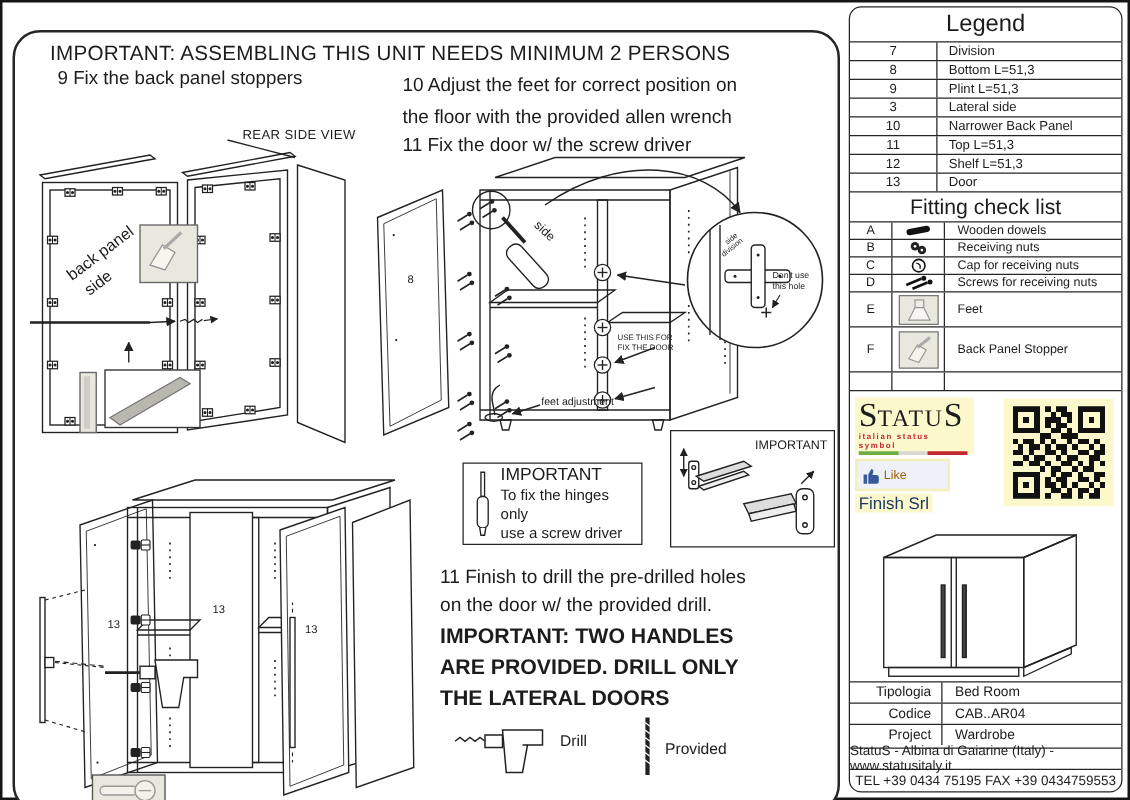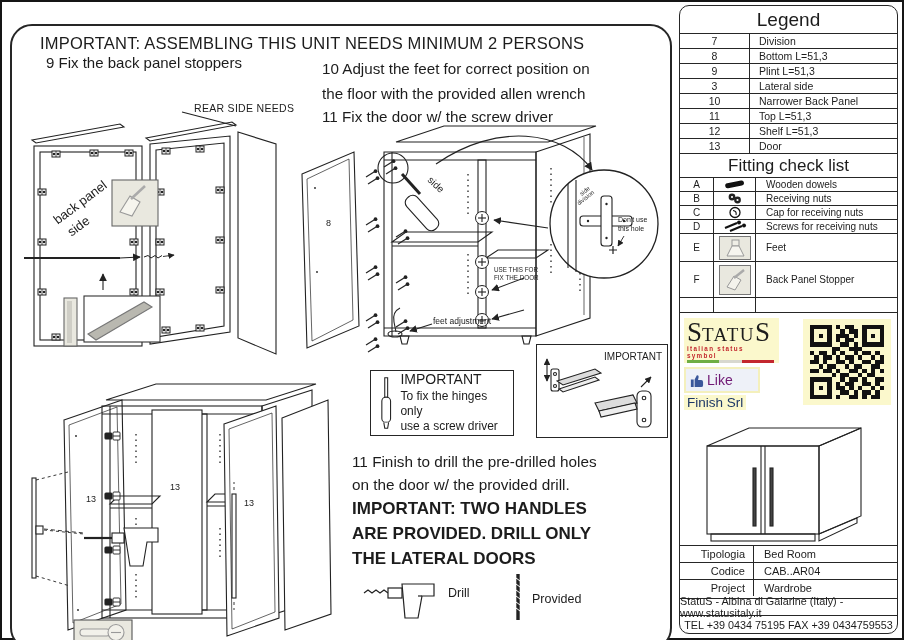--- a/index.html
+++ b/index.html
@@ -57,21 +57,21 @@
   .logo-line{display:flex;align-items:baseline;line-height:26px;}
   .logo-s{font-family:"Liberation Serif",serif;font-size:27px;}
   .logo-mid{font-family:"Liberation Serif",serif;font-size:19px;letter-spacing:1.5px;}
   .tagline{font-size:6.3px;font-weight:bold;color:#c3272e;letter-spacing:1.3px;margin-top:-3px;}
   .tricolor{display:flex;height:2.5px;margin-top:1px;}
   .tricolor .g{width:36%;background:#6fae44;}
   .tricolor .w{width:26%;background:#d8d8cf;}
   .tricolor .r{width:36%;background:#c3272e;}
   .like-block{position:absolute;left:4px;top:54px;width:76px;height:26px;background:#eef1f8;
     border:2px solid #f4f0bc;display:flex;align-items:center;gap:3px;padding-left:3px;}
-  .like-txt{font-size:14px;color:#701a75;}
+  .like-txt{font-size:10px;color:#a16207;}
   .company{position:absolute;left:4px;top:82px;font-size:13.5px;color:#1d3766;background:#fbf8cc;padding:0 3px;}
   .qr-block{position:absolute;right:6px;top:6px;width:88px;height:86px;background:#fbf8cc;
     display:flex;align-items:center;justify-content:center;}
   .sb-draw{flex:1;display:flex;align-items:center;justify-content:center;}
   .info-row{display:flex;height:17px;border-top:1px solid #262626;font-size:11px;align-items:stretch;}
   .info-key{width:74px;border-right:1px solid #262626;display:flex;align-items:center;
     justify-content:flex-end;padding-right:8px;}
   .info-val{display:flex;align-items:center;padding-left:10px;}
   .sb-footer{border-top:1.5px solid #262626;margin-top:2px;}
   .f-row{height:17px;display:flex;align-items:center;justify-content:center;font-size:10.8px;}
@@ -84,21 +84,21 @@
 
 <div class="main-panel">
 
   <div class="hdr">IMPORTANT: ASSEMBLING THIS UNIT NEEDS MINIMUM 2 PERSONS</div>
   <div class="step9">9 Fix the back panel stoppers</div>
   <div class="step10">
     <div>10 Adjust the feet for correct  position on</div>
     <div>the floor with the provided allen wrench</div>
   </div>
   <div class="step11">11 Fix the door w/ the screw driver</div>
-  <div class="rear-label">REAR SIDE NEEDS</div>
+  <div class="rear-label">REAR SIDE VIEW</div>
 
   <svg class="svg1" width="296" height="252" viewBox="0 0 296 252">
     <defs>
       <g id="clip">
           <rect x="-4" y="-3" width="8" height="6" fill="#fff" stroke="#222" stroke-width="1"></rect>
         <line x1="0" y1="-3" x2="0" y2="3" stroke="#222" stroke-width="0.8"></line>
         <circle cx="-2" cy="0" r="0.7" fill="#222"></circle>
           <circle cx="2" cy="0" r="0.7" fill="#222"></circle>
         </g>
       <marker id="ah1" viewBox="0 0 10 10" refX="9" refY="5" markerWidth="7" markerHeight="7" orient="auto-start-reverse">

